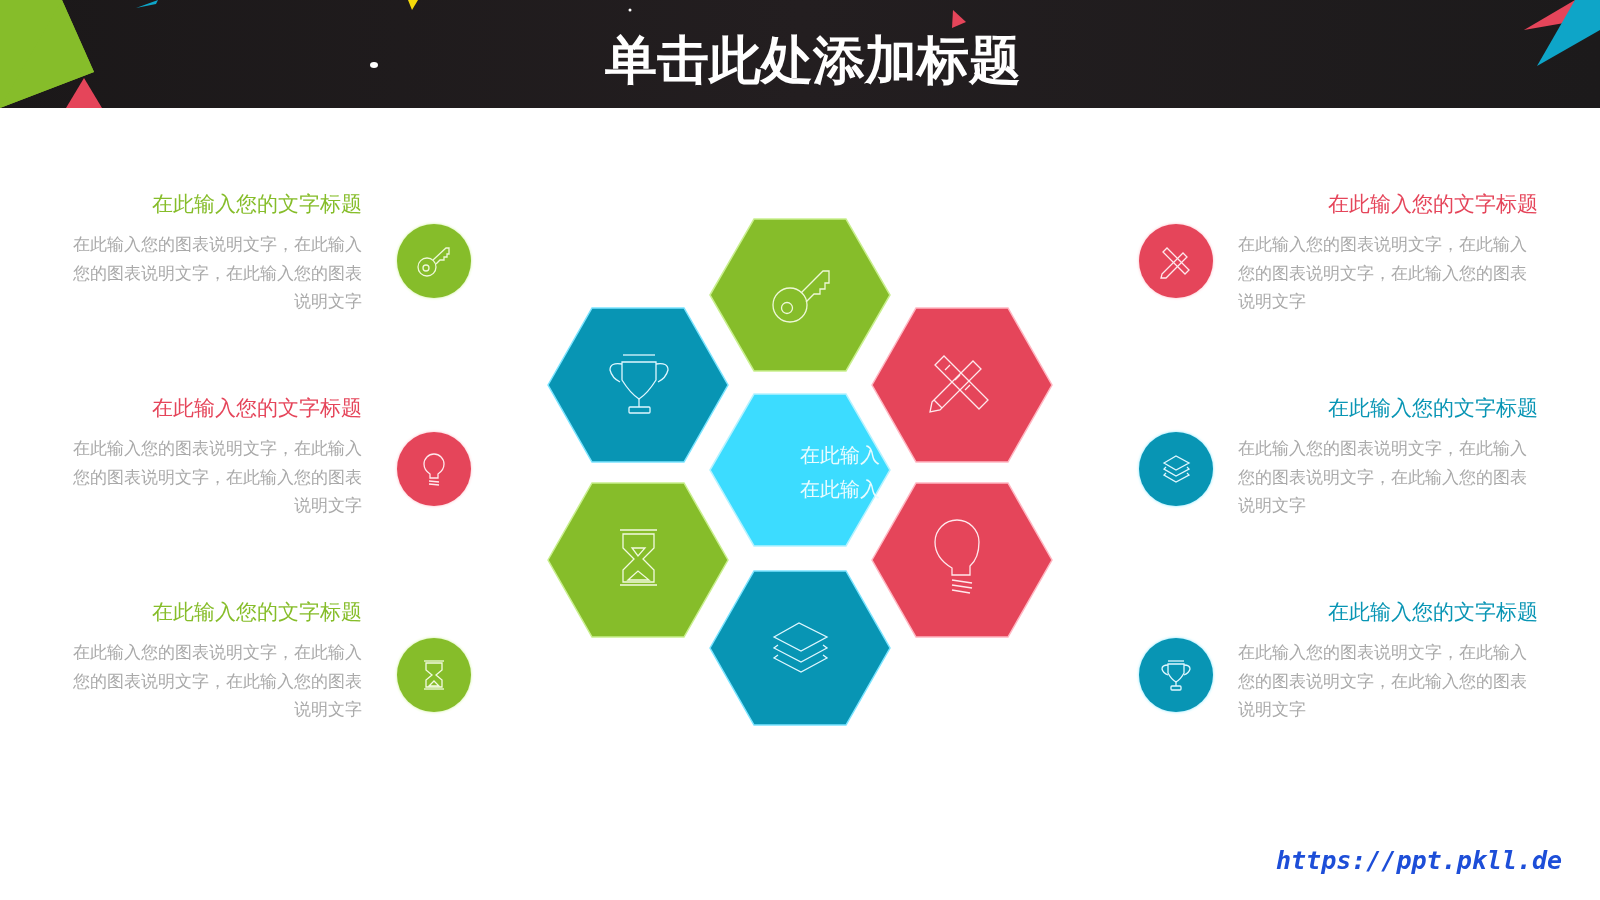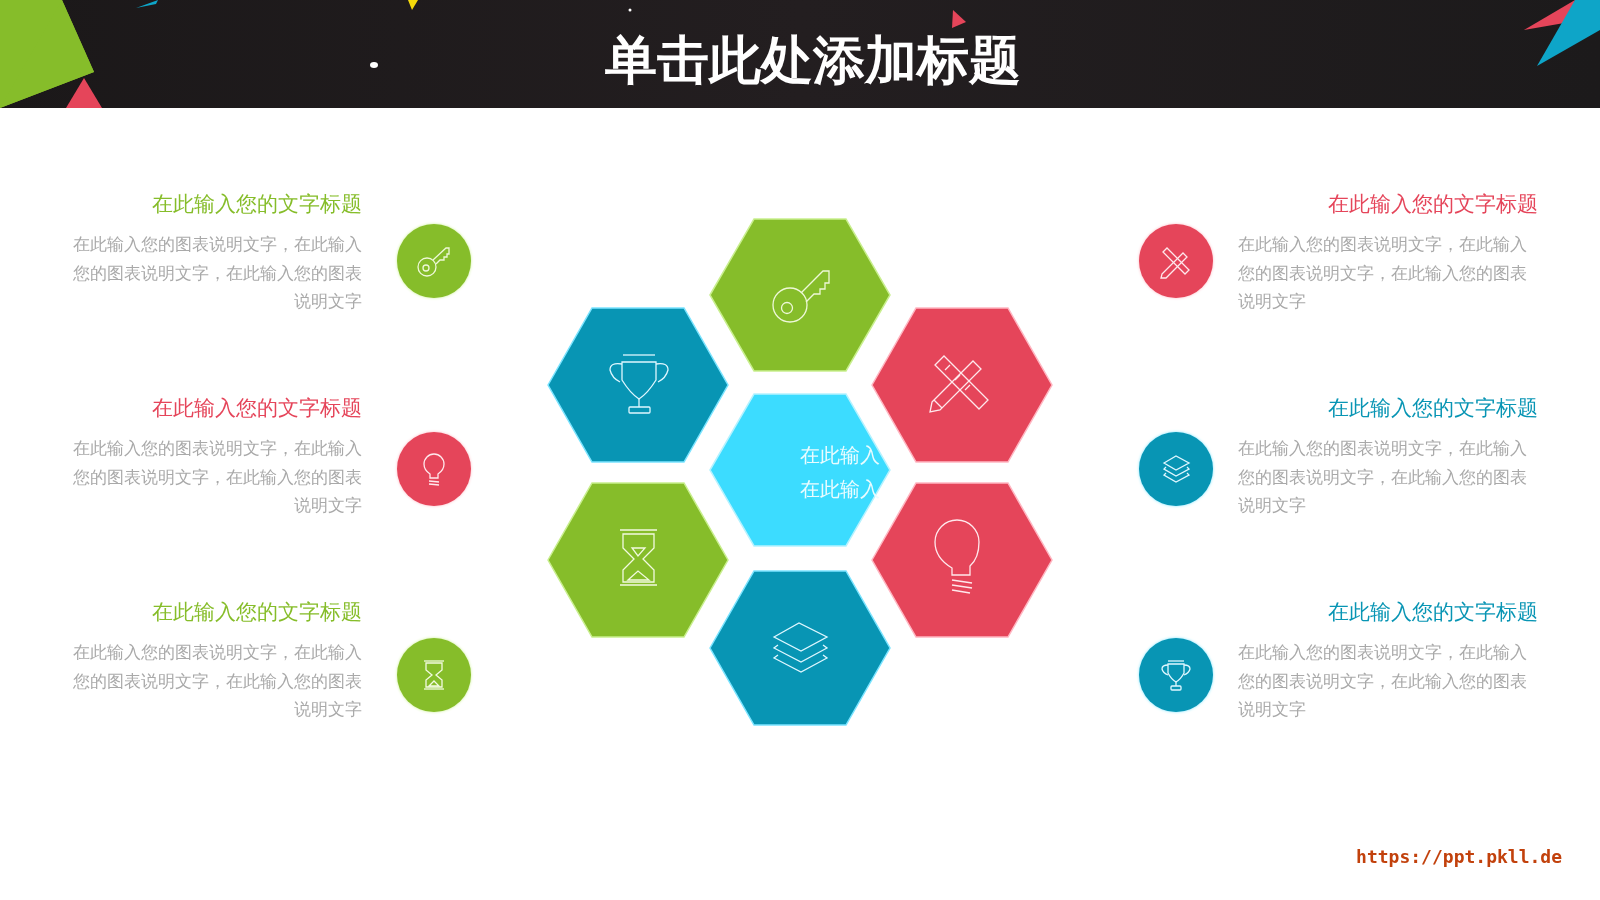--- a/index.html
+++ b/index.html
@@ -8,21 +8,21 @@
   .header svg{position:absolute;left:0;top:0;}
   .title{position:absolute;left:0;top:24px;width:1600px;text-align:center;color:#fff;font-size:52px;font-weight:bold;letter-spacing:0px;line-height:72px;padding-left:13px;}
   .card{position:absolute;width:300px;}
   .card .ct{font-size:21px;line-height:28px;white-space:nowrap;text-align:right;}
   .card .cd{font-size:17px;line-height:28.5px;color:#a9a9a9;margin-top:12px;}
   .card.left{text-align:right;}
   .card.right{text-align:left;}
   .circ{position:absolute;width:74px;height:74px;border-radius:50%;display:flex;align-items:center;justify-content:center;}
   .hexwrap{position:absolute;left:0;top:0;}
   .center-text{position:absolute;left:720px;top:438px;width:160px;text-align:right;color:#eafcff;font-size:20px;line-height:34px;}
-  .watermark{position:absolute;right:38px;top:846px;color:#c2410c;font-family:"DejaVu Sans Mono",monospace;font-size:18px;font-weight:bold;}
+  .watermark{position:absolute;right:38px;top:846px;color:#1d4ed8;font-family:"DejaVu Sans Mono",monospace;font-size:25px;font-weight:bold;font-style:italic;}
 </style>
 </head>
 <body>
 
 <div class="header">
   <svg width="1600" height="108">
     <polygon points="0,108 0,0 62,0 94,72" fill="#86bd2a"></polygon>
     <polygon points="0,108 94,72 62,0" fill="#86bd2a"></polygon>
     <polygon points="66,108 84,78 102,108" fill="#e5455a"></polygon>
     <polygon points="136,8 158,0 156,4" fill="#0ea5c8"></polygon>

